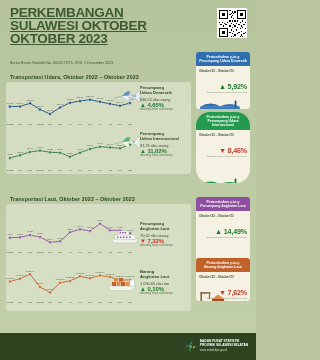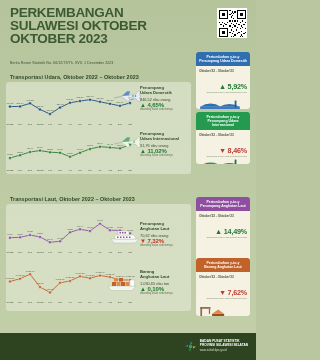--- a/index.html
+++ b/index.html
@@ -13,21 +13,21 @@
   #page {
     position: absolute; inset: 0;
     width: 256px; height: 360px;
     background: linear-gradient(180deg,#b6c49c 0%, #bccaa3 40%, #c2cfa9 100%);
   }
 
   
   .header { position: absolute; left: 10px; top: 6px; width: 170px; }
   .title {
     font-size: 13.5px; font-weight: bold; line-height: 13.2px;
-    color: #3c5a33; letter-spacing: -0.3px;
+    color: #3c5a33; letter-spacing: -0.3px; text-decoration: underline;
   }
   .title div { white-space: nowrap; }
   .qr {
     position: absolute; right: 9px; top: 8px;
     width: 30px; height: 30px; background: #ffffff; padding: 1.5px;
   }
   .qr svg { display: block; width: 100%; height: 100%; }
 
   .brs {
     position: absolute; left: 10px; top: 61px;
@@ -85,25 +85,25 @@
   }
   .stat-pct {
     font-size: 7.2px; font-weight: bold; text-align: right;
     margin-top: 9px; letter-spacing: -0.2px;
   }
   .stat-note { font-size: 2.4px; color: #7d8a6b; text-align: right; }
   .stat-art { position: absolute; left: 2px; bottom: 2px; }
 
   #stat-air-dom { top: 52px; height: 57px; }
   #stat-air-dom .stat-hd { background: #2f6fb0; }
-  #stat-air-int { top: 112px; height: 52px; }
+  #stat-air-int { top: 112px; height: 71px; border-radius: 14px; }
   #stat-air-int .stat-hd { background: #239a4e; }
   #stat-sea-pax { top: 197px; height: 75px; }
   #stat-sea-pax .stat-hd { background: #8e4fa0; }
-  #stat-sea-cgo { top: 258px; height: 58px; }
+  #stat-sea-cgo { top: 258px; height: 43px; }
   #stat-sea-cgo .stat-hd { background: #c0622a; }
 
   
   .footer {
     position: absolute; left: 0; bottom: 0; width: 256px; height: 27px;
     background: #2e4420;
   }
   .footer-inner {
     position: absolute; right: 8px; top: 6px;
     display: flex; align-items: center; gap: 3px;

